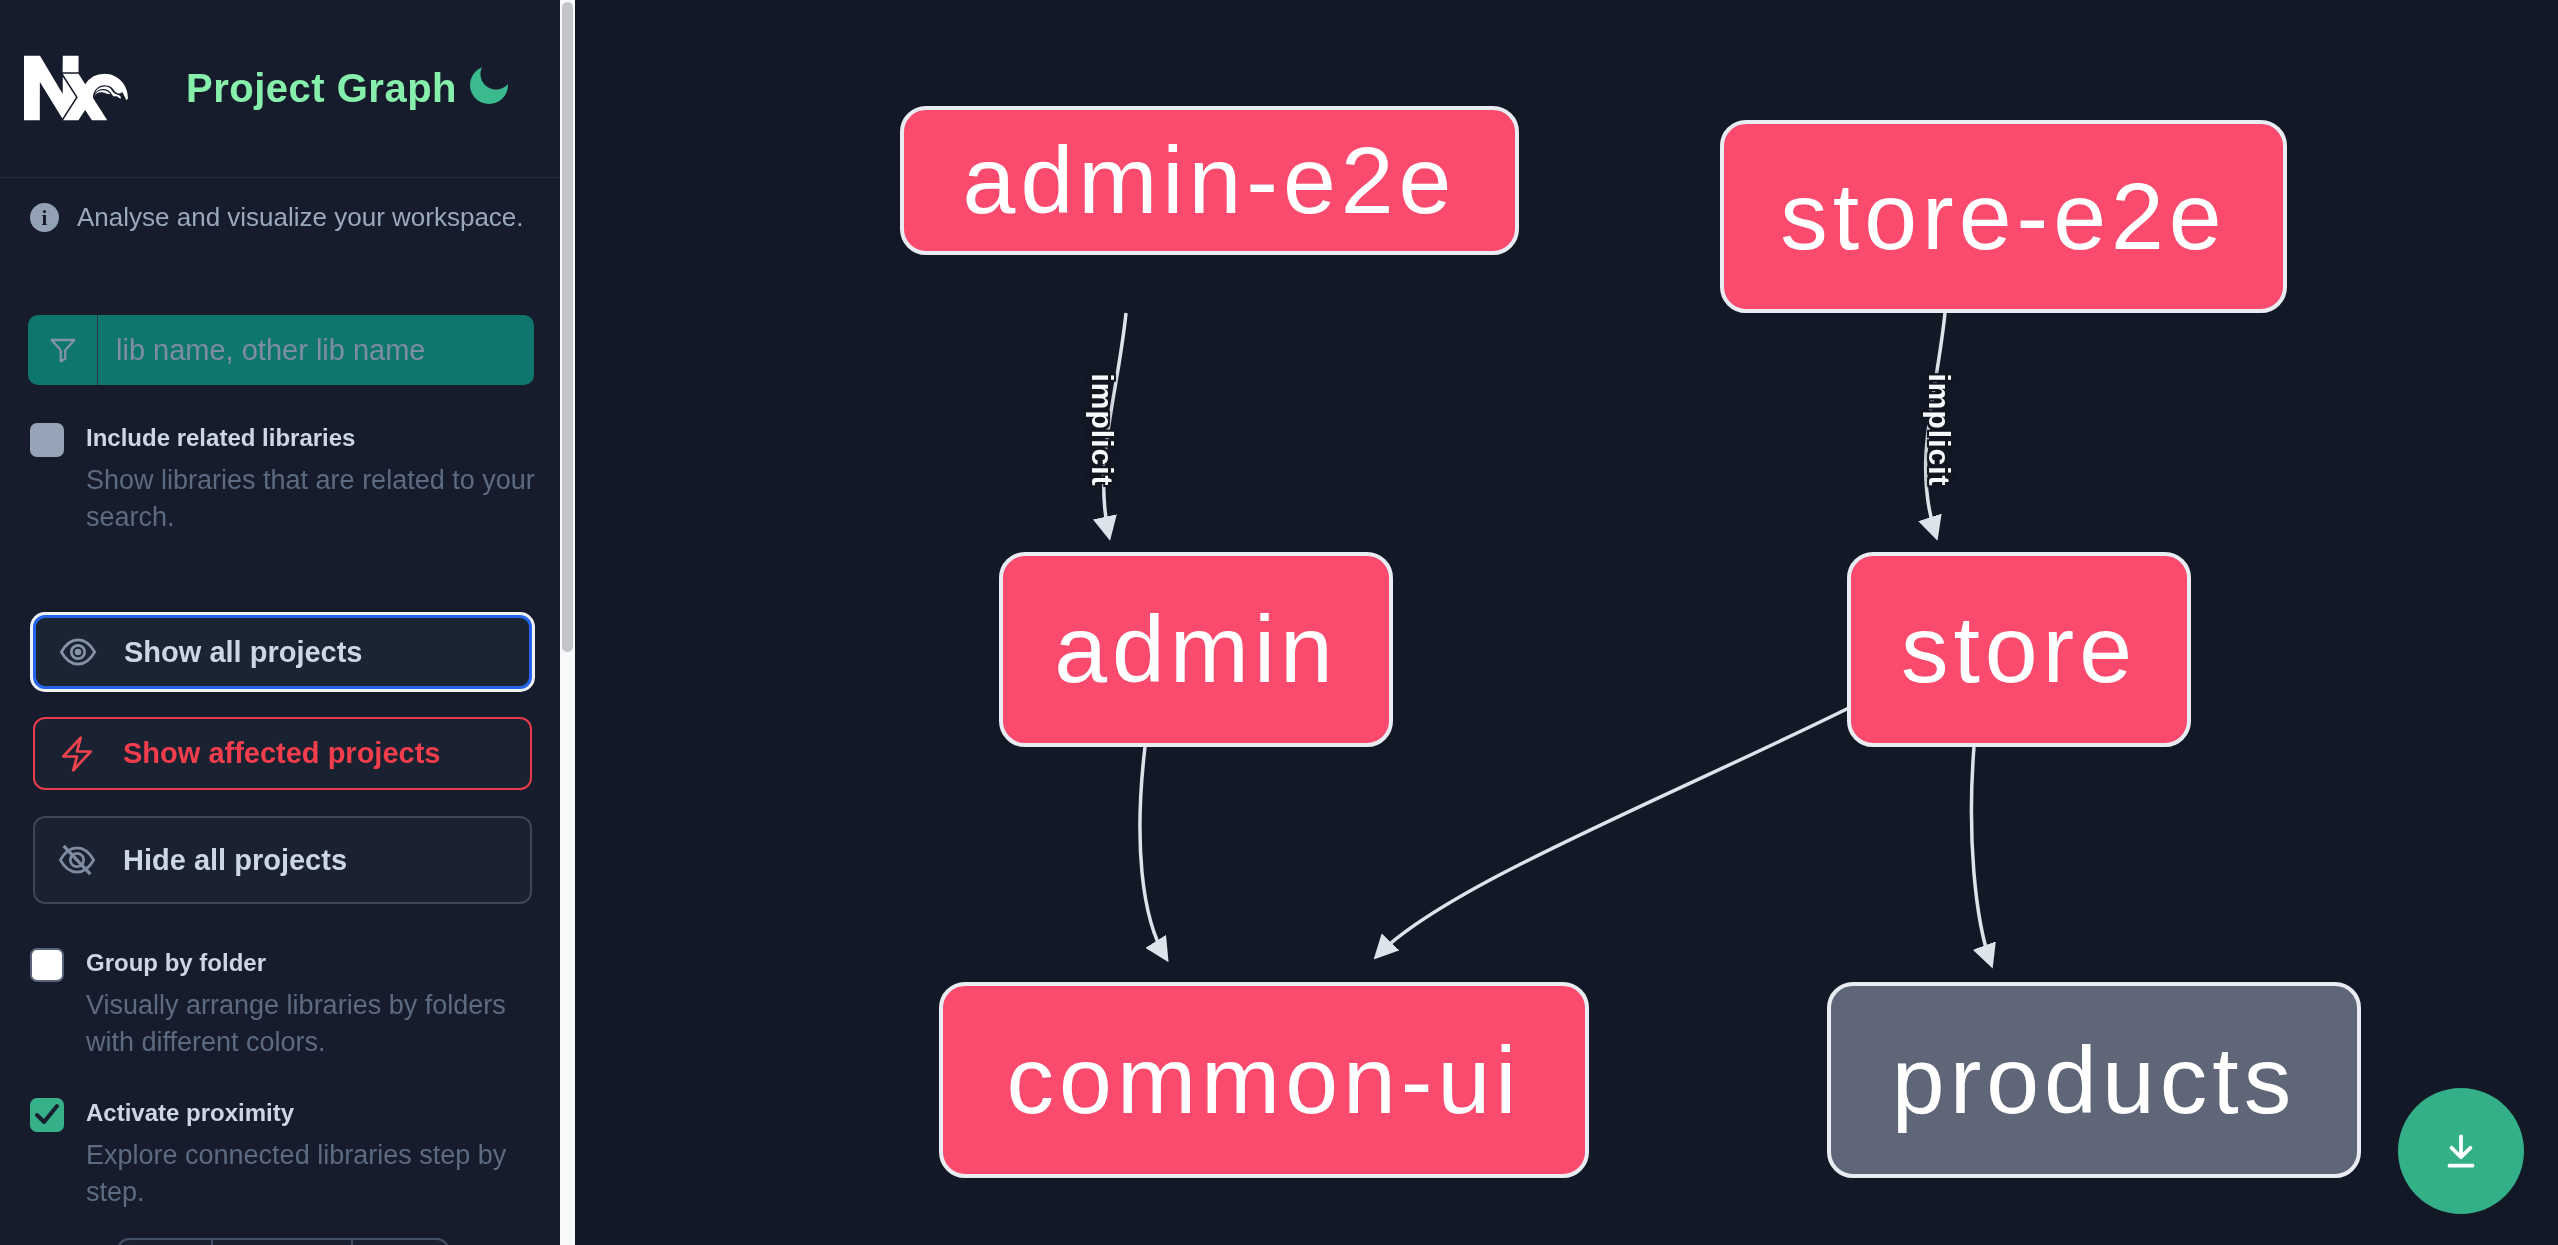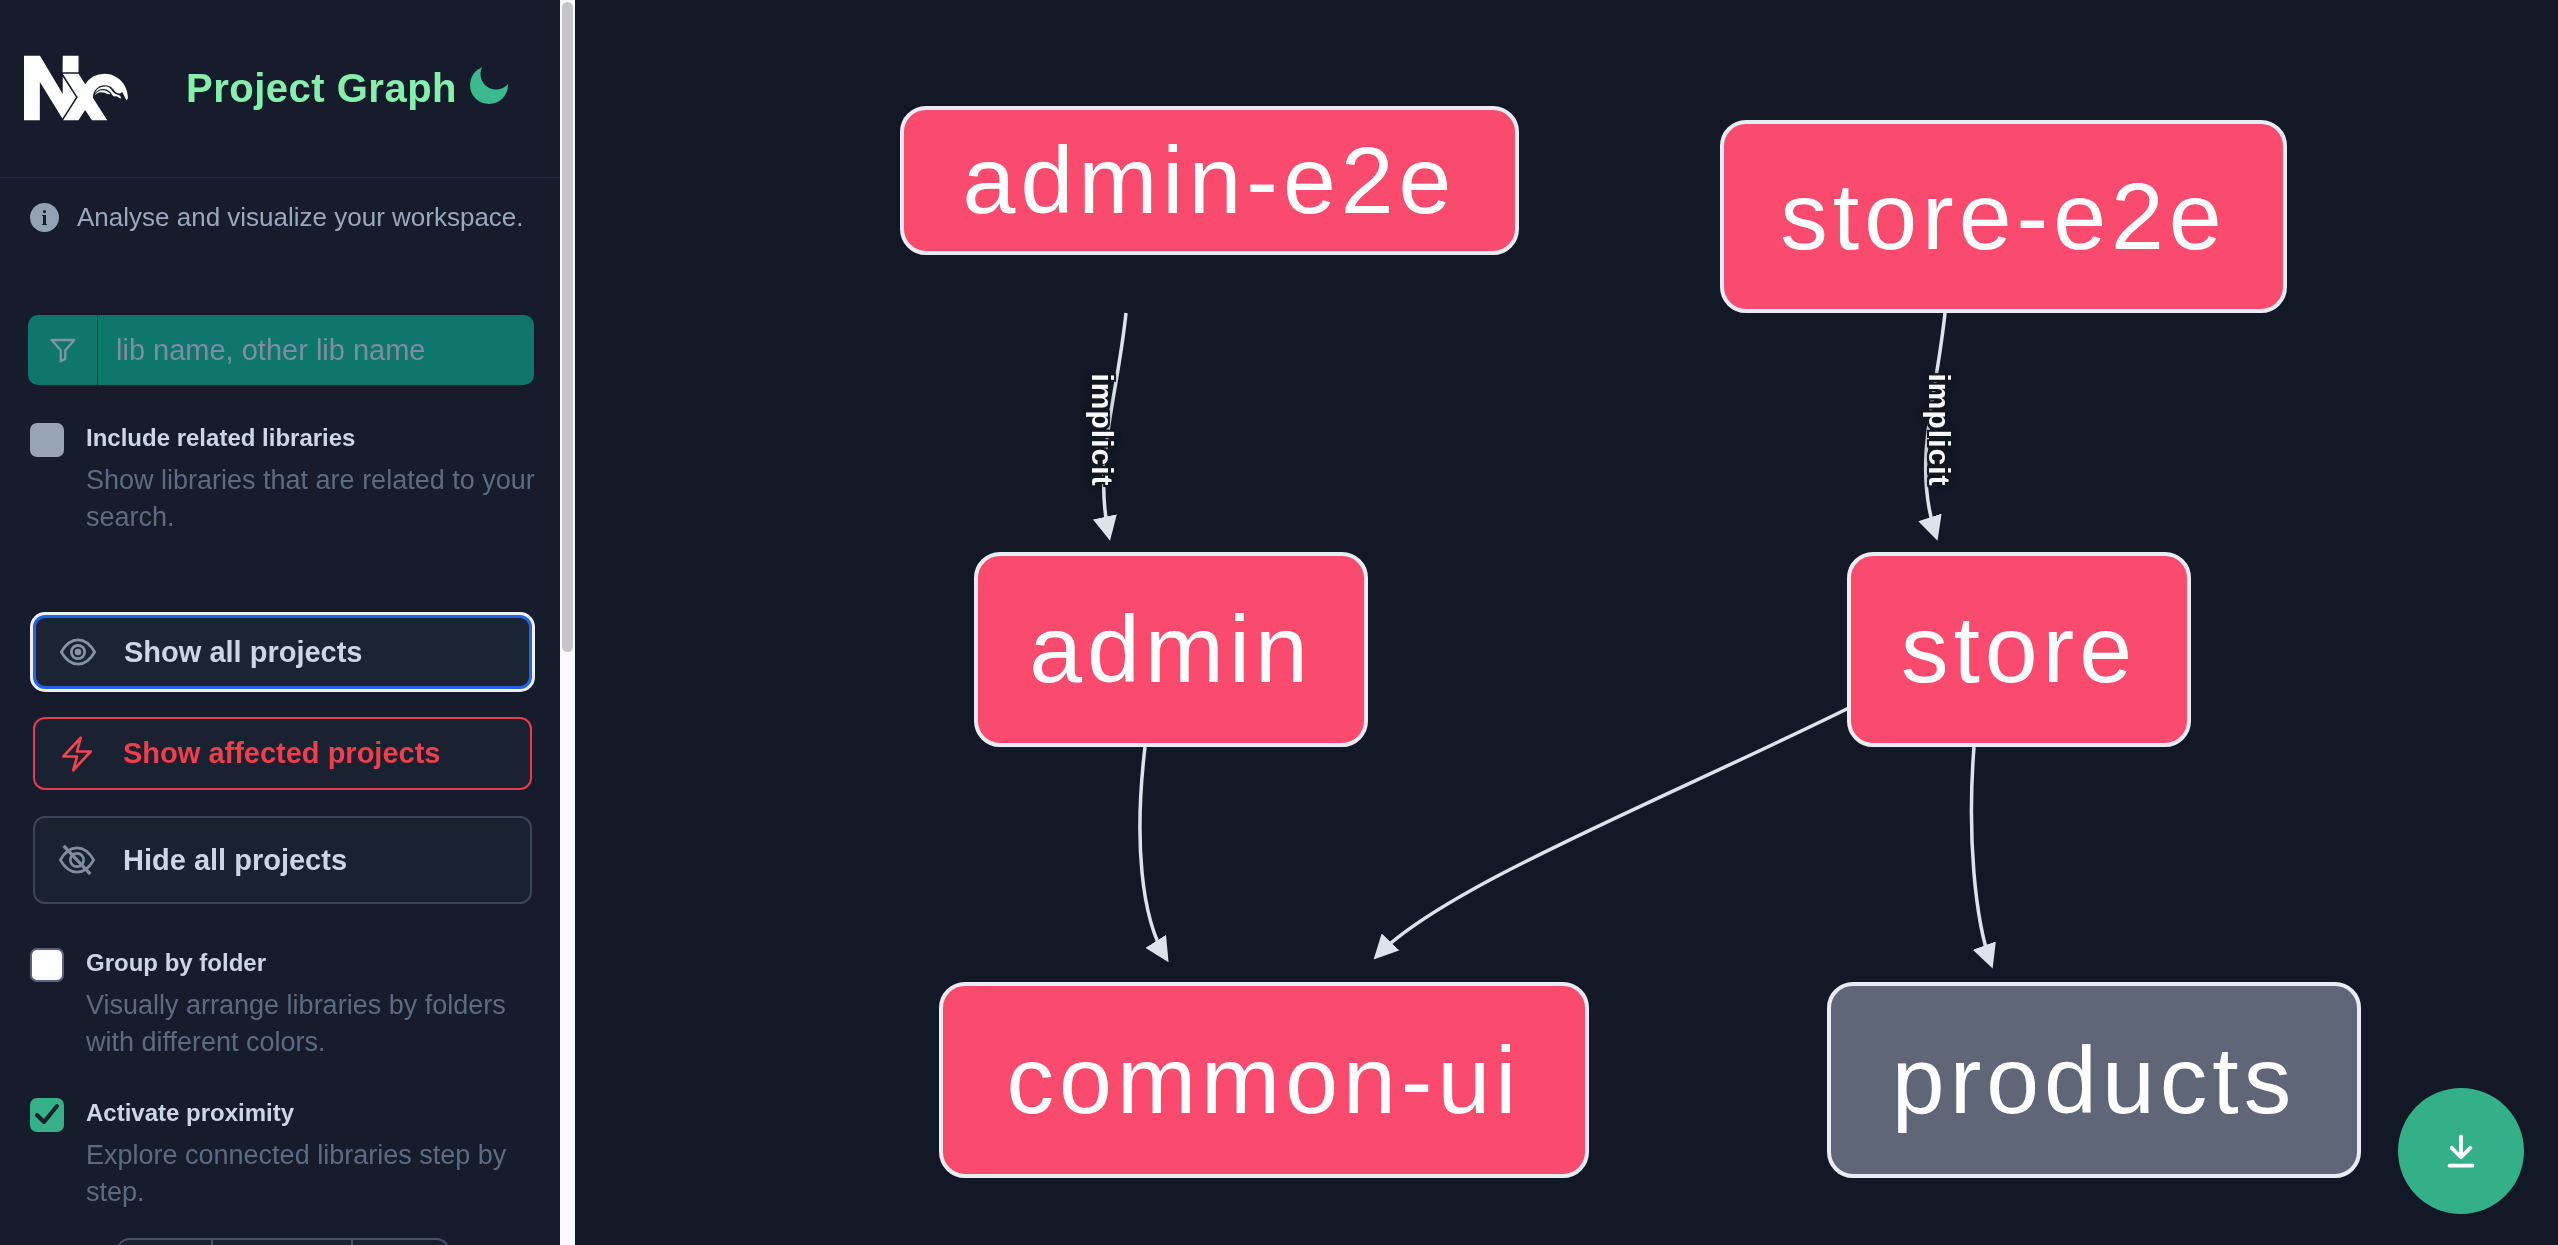--- a/index.html
+++ b/index.html
@@ -183,21 +183,21 @@
     <div class="edge-label" style="left:1364px;top:430px;">implicit</div>
 
     <div class="gnode affected" style="left:297px;top:106px;width:619px;height:149px;margin-left:28px;">
       <span>admin-e2e</span>
     </div>
 
     <div class="gnode affected" style="left:1145px;top:120px;width:567px;height:193px;">
       <span>store-e2e</span>
     </div>
 
-    <div class="gnode affected" style="left:399px;top:552px;width:394px;height:195px;">
+    <div class="gnode affected" style="left:424px;top:552px;width:394px;height:195px;">
       <span>admin</span>
     </div>
 
     <div class="gnode affected" style="left:1272px;top:552px;width:344px;height:195px;">
       <span>store</span>
     </div>
 
     <div class="gnode affected" style="left:364px;top:982px;width:650px;height:196px;">
       <span>common-ui</span>
     </div>

